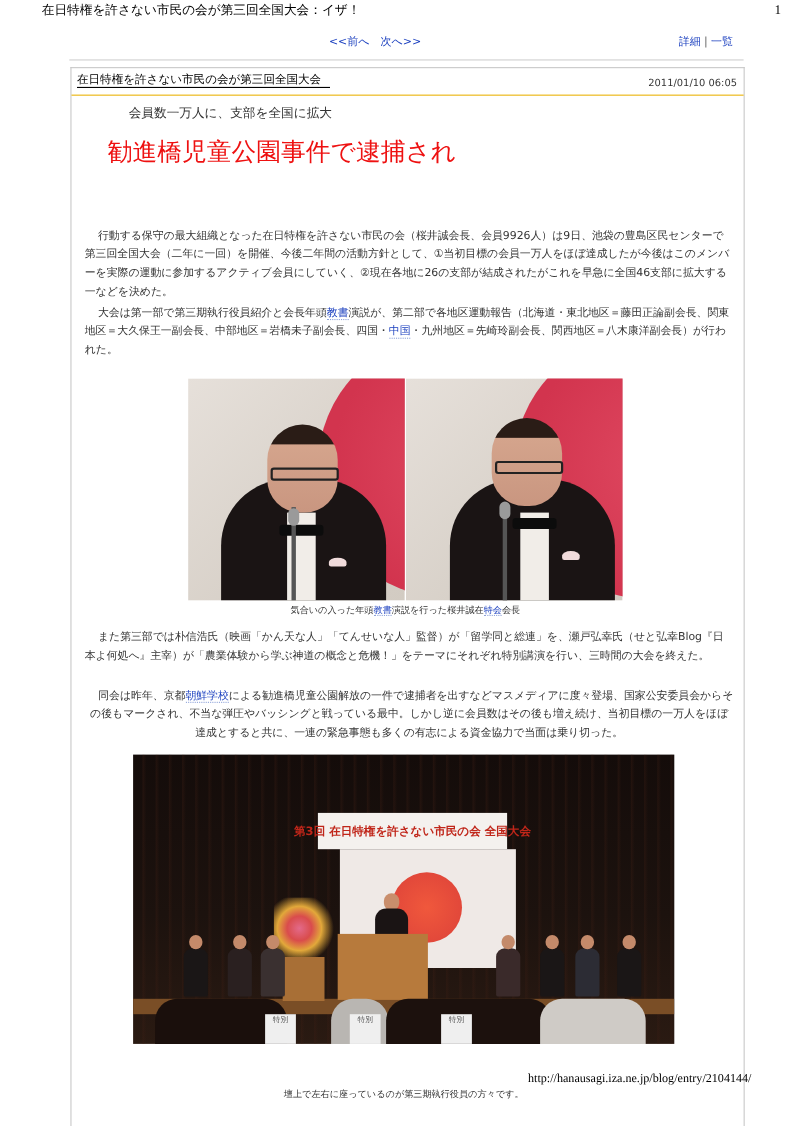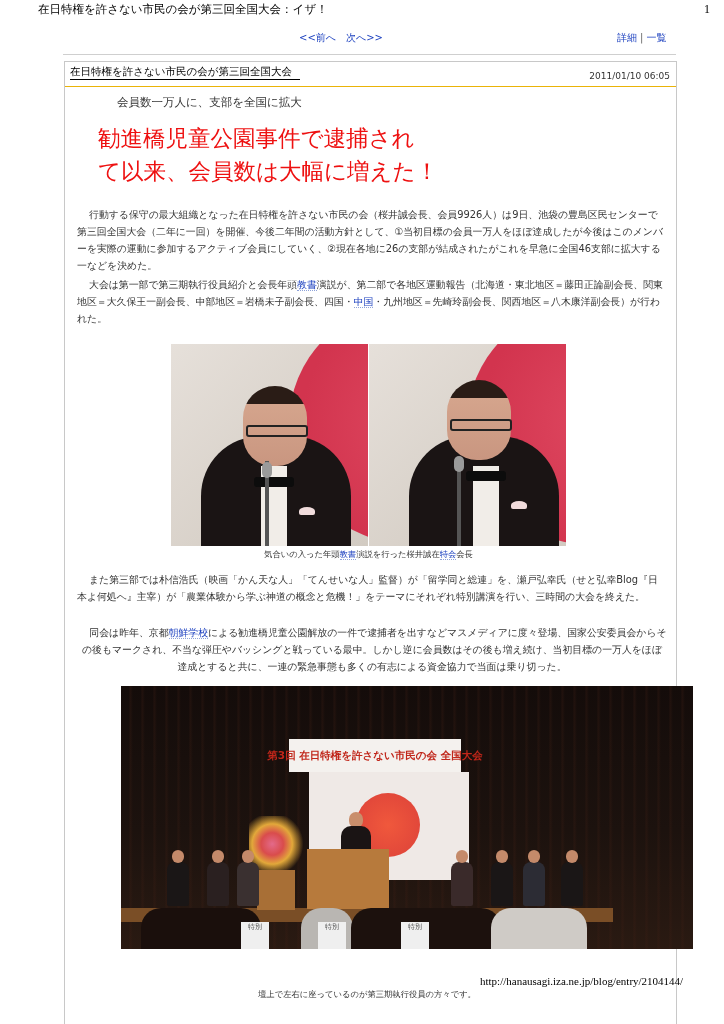--- a/index.html
+++ b/index.html
@@ -71,21 +71,21 @@
     .photo-b .mic-head { left: 85px; top: 112px; }
     .photo .hanky { position: absolute; width: 16px; height: 8px; background: #f1dcdc; border-radius: 50% 50% 2px 2px; }
     .photo-a .hanky { left: 128px; top: 163px; }
     .photo-b .hanky { left: 142px; top: 157px; }
 
     .caption { position: absolute; font-size: 8.3px; color: #333; text-align: center; }
     .caption a { color: #1a3fbf; text-decoration: none; border-bottom: 1px dotted #8fa3d9; cursor: pointer; }
     .cap1 { left: 106px; top: 487px; width: 395px; }
     .cap2 { left: 56px; top: 927px; width: 492px; }
 
-    .stage-photo { position: absolute; left: 56px; top: 624px; width: 572px; height: 263px; overflow: hidden;
+    .stage-photo { position: absolute; left: 56px; top: 624px; width: 492px; height: 263px; overflow: hidden;
                    background: linear-gradient(180deg, #140c0a 0%, #1c120e 55%, #2a1a12 100%); }
     .stage-photo .curtain { position: absolute; inset: 0;
                    background: repeating-linear-gradient(90deg, rgba(0,0,0,0) 0px, rgba(0,0,0,0) 8px, rgba(60,30,20,0.35) 9px, rgba(0,0,0,0) 12px); }
     .stage-photo .banner { position: absolute; left: 168px; top: 53px; width: 172px; height: 33px;
                    background: #f4f1ee; color: #c0261a; font-size: 10.5px; font-weight: bold;
                    display: flex; align-items: center; justify-content: center; white-space: nowrap; }
     .stage-photo .flag { position: absolute; left: 188px; top: 86px; width: 160px; height: 108px; background: #efe9e6; }
     .stage-photo .flag-sun { position: absolute; left: 235px; top: 107px; width: 64px; height: 64px; border-radius: 50%;
                    background: radial-gradient(circle at 50% 50%, #f0583c 0%, #e2483a 70%); }
     .stage-photo .floor { position: absolute; left: 0; top: 222px; width: 492px; height: 14px; background: #7a4e26; }
@@ -124,21 +124,20 @@
 <div class="entry">
   <div class="entry-head">
     <span class="entry-title">在日特権を許さない市民の会が第三回全国大会</span>
     <span class="entry-date">2011/01/10 06:05</span>
   </div>
 
   <div class="subtitle">会員数一万人に、支部を全国に拡大</div>
 
   <div class="headline">
     <div>勧進橋児童公園事件で逮捕され</div>
-    <div>て以来、会員数は大幅に増えた！</div>
   </div>
 
   <div class="para p1"><span class="indent"></span><span>行動する保守の最大組織となった在日特権を許さない市民の会（桜井誠会長、会員9926人）は9日、池袋の豊島区民センターで第三回全国大会（二年に一回）を開催、今後二年間の活動方針として、①当初目標の会員一万人をほぼ達成したが今後はこのメンバーを実際の運動に参加するアクティブ会員にしていく、②現在各地に26の支部が結成されたがこれを早急に全国46支部に拡大する一などを決めた。</span></div>
 
   <div class="para p2"><span class="indent"></span><span>大会は第一部で第三期執行役員紹介と会長年頭</span><a>教書</a><span>演説が、第二部で各地区運動報告（北海道・東北地区＝藤田正論副会長、関東地区＝大久保王一副会長、中部地区＝岩橋未子副会長、四国・</span><a>中国</a><span>・九州地区＝先崎玲副会長、関西地区＝八木康洋副会長）が行われた。</span></div>
 
   <div class="photo-pair">
     <div class="photo photo-a">
       <div class="bg"></div>
         <div class="sun"></div>

